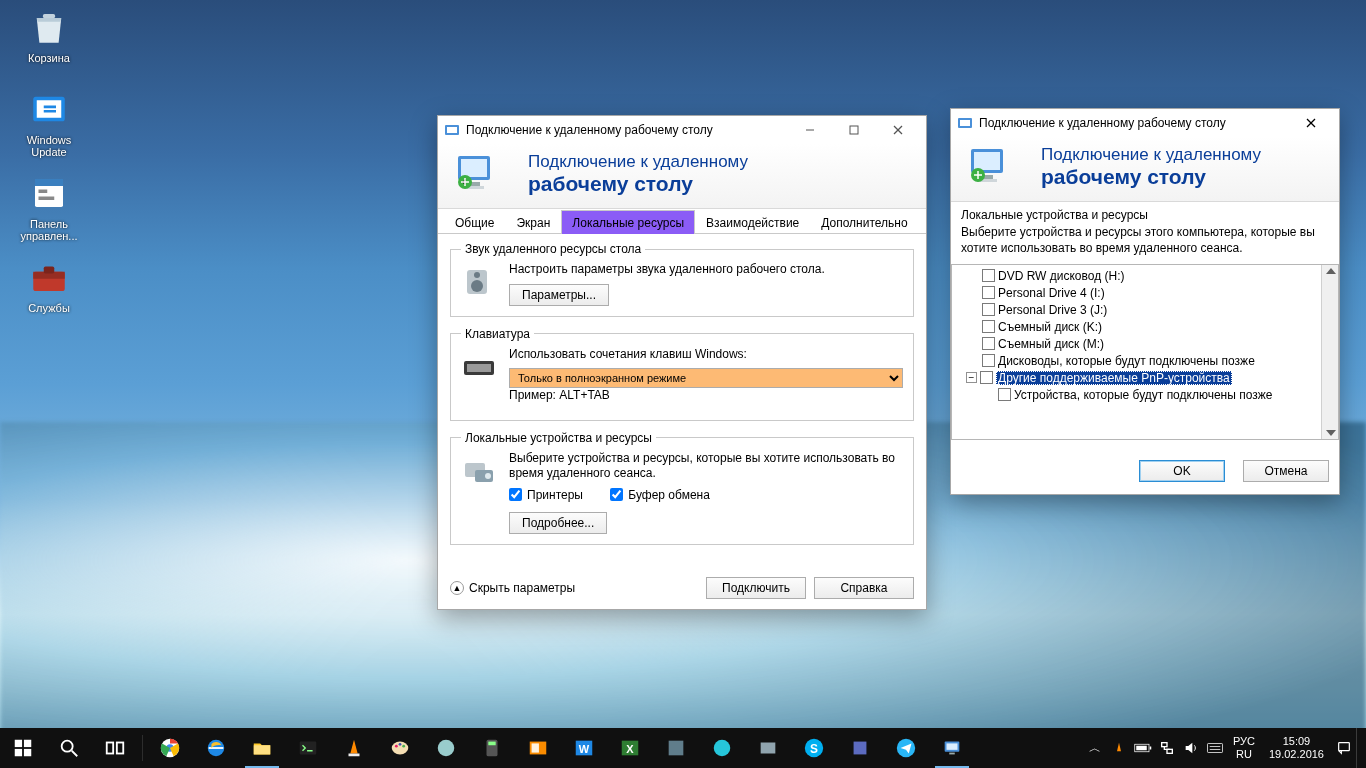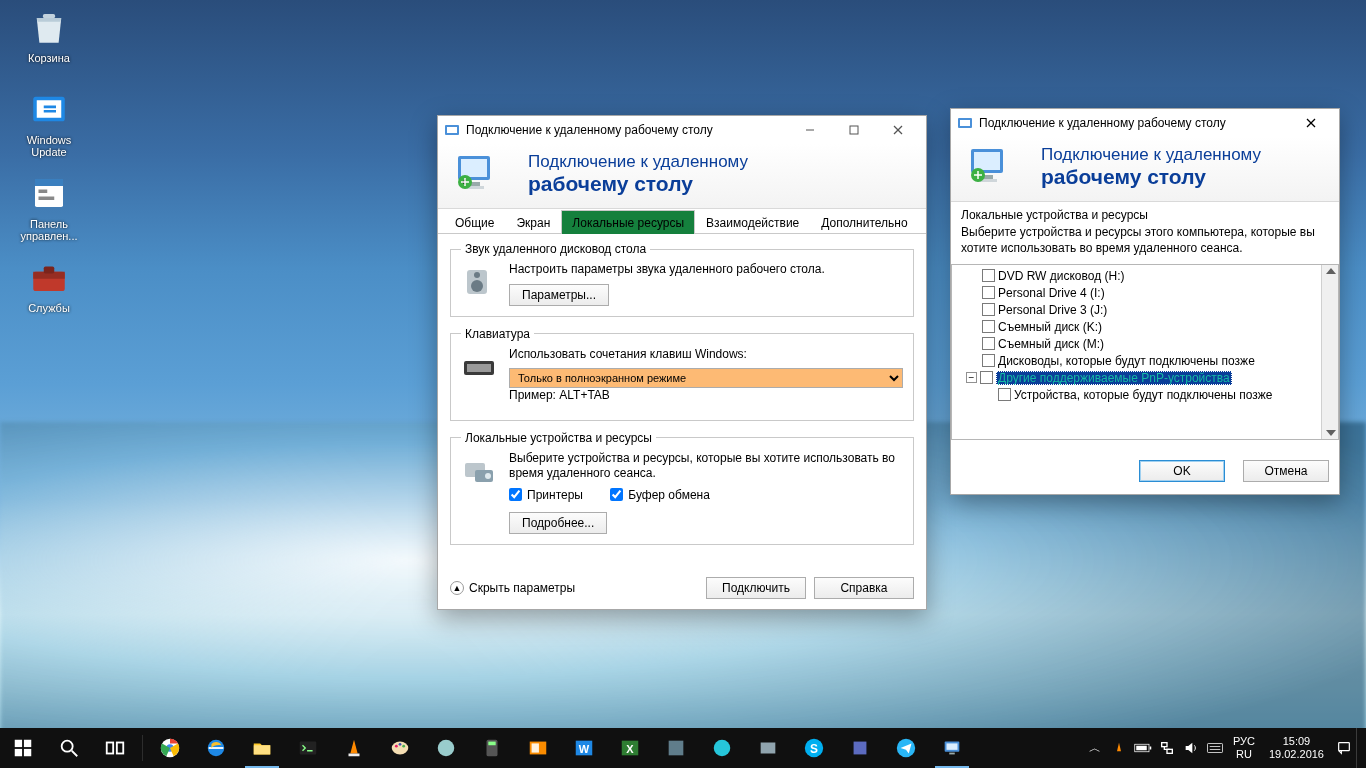--- a/index.html
+++ b/index.html
@@ -34,21 +34,21 @@
 
   
   .rdc-banner { background:linear-gradient(#fff,#f3f3f3); padding:6px 14px 10px; border-bottom:1px solid #d9d9d9; display:flex; gap:28px; align-items:center; }
   .rdc-banner .big-ico { width:48px; height:48px; flex-shrink:0; }
   .rdc-banner .hdr1 { font-size:17px; color:#0a3e99; }
   .rdc-banner .hdr2 { font-size:21px; color:#0a3e99; font-weight:600; }
 
   
   .tabstrip { display:flex; border-bottom:1px solid #c9c9c9; padding:0 6px; }
   .tab { padding:5px 10px 4px; font-size:12px; border:1px solid transparent; border-bottom:none; position:relative; top:1px; cursor:default; }
-  .tab.active { background:#15803d; border-color:#c9c9c9; }
+  .tab.active { background:#8b5cf6; border-color:#c9c9c9; }
 
   .body-area { padding:8px 12px 12px; }
 
   fieldset.group { border:1px solid #c9c9c9; margin-bottom:10px; padding:6px 10px 10px 10px; }
   fieldset.group legend { font-size:12px; padding:0 4px; }
   .group-row { display:flex; gap:12px; }
   .group-row .g-ico { width:36px; height:36px; flex-shrink:0; display:flex; align-items:flex-start; justify-content:center; padding-top:2px; }
   .group-row .g-body { flex:1; }
   .group-row .g-body p { margin-bottom:6px; line-height:1.3; }
   .btn { background:linear-gradient(#fcfcfc,#ececec); border:1px solid #acacac; padding:3px 12px; font-size:12px; cursor:default; min-width:84px; }
@@ -68,21 +68,21 @@
   .treebox { margin:0 0 12px; border:1px solid #b6b6b6; height:176px; overflow:hidden; position:relative; background:#fff; }
   .treebox .scrollinner { position:absolute; inset:0; padding:2px 18px 2px 2px; }
   .treebox .vscroll { position:absolute; right:0; top:0; width:17px; height:100%; background:#f0f0f0; border-left:1px solid #d0d0d0; }
   .treebox .vscroll::before, .treebox .vscroll::after { content:""; position:absolute; left:3px; right:3px; height:10px; }
   .treebox .vscroll::before { top:3px; border-top:6px solid #606060; border-left:5px solid transparent; border-right:5px solid transparent; left:4px; width:0; height:0; border-top:none; border-bottom:6px solid #606060; }
   .treebox .vscroll::after { bottom:3px; border-top:6px solid #606060; border-left:5px solid transparent; border-right:5px solid transparent; left:4px; width:0; height:0; }
   .tree-row { display:flex; align-items:center; gap:3px; font-size:12px; height:17px; padding-left:28px; white-space:nowrap; }
   .tree-row .sq { width:13px; height:13px; border:1px solid #7a7a7a; background:#fff; flex-shrink:0; }
   .tree-row.selected { padding-left:12px; }
   .tree-row.selected .expander { width:11px; height:11px; border:1px solid #919191; display:flex; align-items:center; justify-content:center; font-size:10px; line-height:1; background:#fff; }
-  .tree-row.selected .sel-label { background:#0a3e99; color:#14b8a6; outline:1px dotted #fff; outline-offset:-1px; padding:0 2px; }
+  .tree-row.selected .sel-label { background:#0a3e99; color:#ffffff; outline:1px dotted #fff; outline-offset:-1px; padding:0 2px; }
   .dlg-buttons { display:flex; justify-content:flex-end; gap:18px; padding:8px 10px 12px; }
 
   
   .taskbar { position:absolute; left:0; right:0; bottom:0; height:40px; background:#101010; display:flex; align-items:center; color:#fff; }
   .taskbar .tbtn { width:46px; height:40px; display:flex; align-items:center; justify-content:center; position:relative; }
   .taskbar .tbtn.active::after { content:""; position:absolute; left:6px; right:6px; bottom:0; height:2px; background:#76b9ed; }
   .taskbar .tbtn svg, .taskbar .tbtn .glyph { width:22px; height:22px; }
   .taskbar .divider { width:1px; height:26px; background:rgba(255,255,255,0.12); margin:0 4px; }
   .tray { margin-left:auto; display:flex; align-items:center; height:40px; }
   .tray .tico { width:24px; height:40px; display:flex; align-items:center; justify-content:center; font-size:14px; }
@@ -184,21 +184,21 @@
   </div>
   <div class="tabstrip">
     <div class="tab">Общие</div>
     <div class="tab">Экран</div>
     <div class="tab active">Локальные ресурсы</div>
     <div class="tab">Взаимодействие</div>
     <div class="tab">Дополнительно</div>
   </div>
   <div class="body-area">
     <fieldset class="group">
-      <legend>Звук удаленного дисковод стола</legend>
+      <legend>Звук удаленного ресурсы стола</legend>
       <div class="group-row">
         <div class="g-ico">
           <svg viewBox="0 0 36 36">
               <rect x="6" y="6" width="20" height="24" rx="3" fill="#bcc6cc"></rect>
               <circle cx="16" cy="22" r="6" fill="#6b7b85"></circle>
               <circle cx="16" cy="11" r="3" fill="#6b7b85"></circle>
             </svg>
         </div>
         <div class="g-body">
           <p>Настроить параметры звука удаленного рабочего стола.</p>

